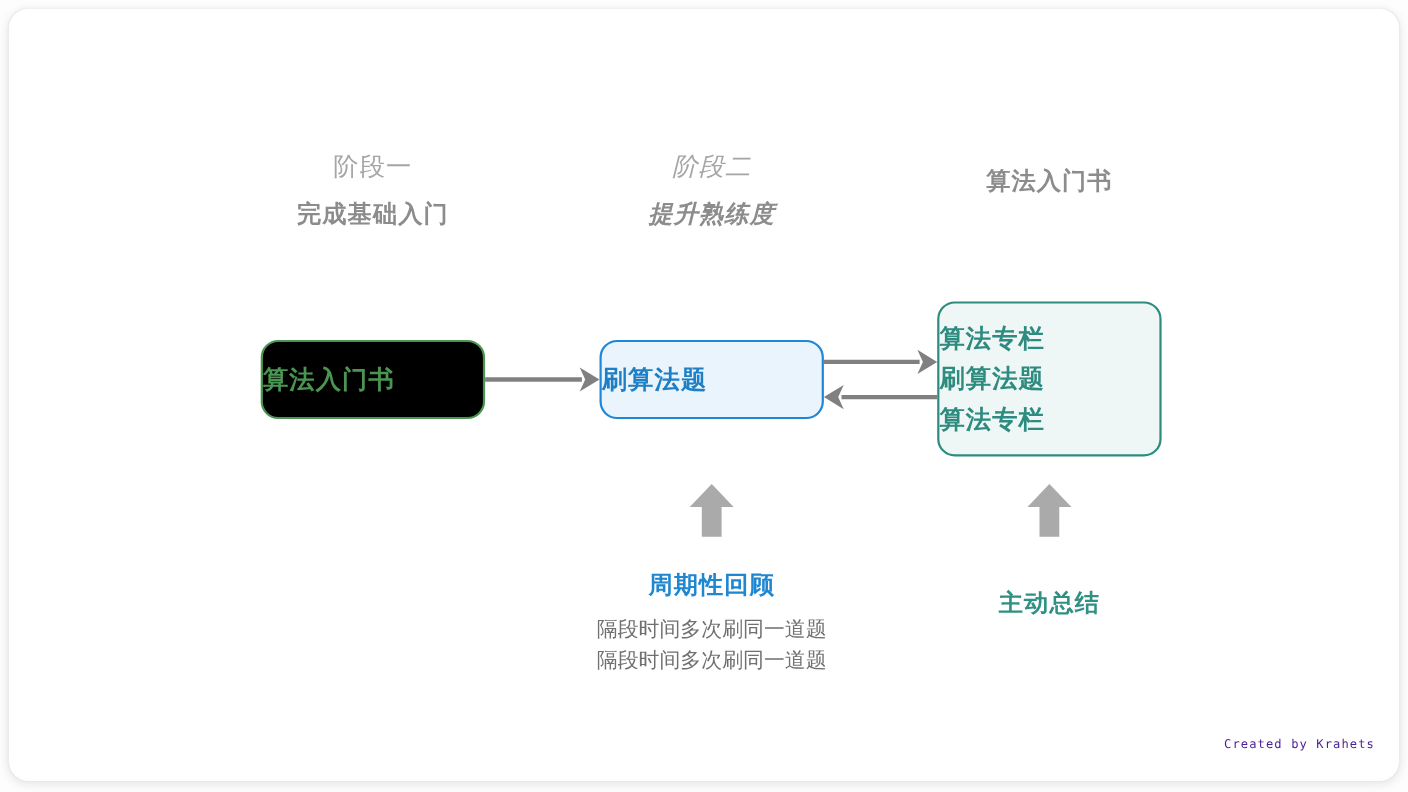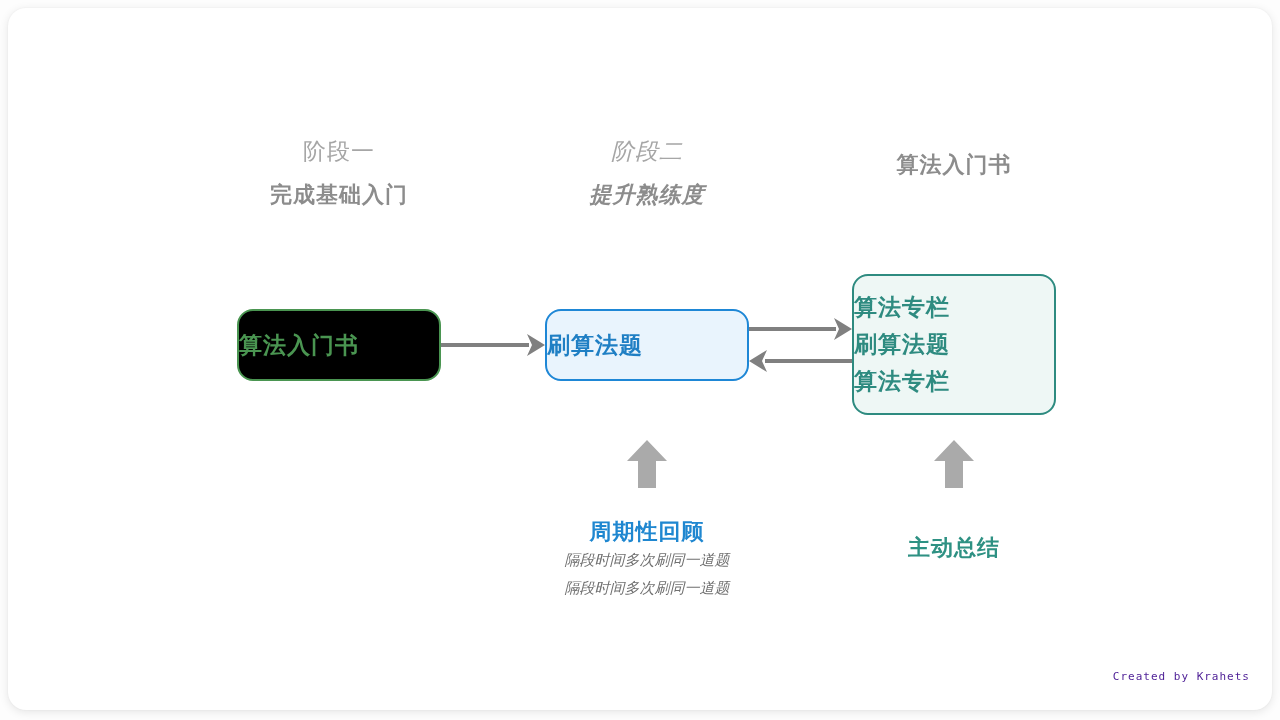--- a/index.html
+++ b/index.html
@@ -112,26 +112,25 @@
   .caption-title {
     font-size: 22px;
     font-weight: bold;
     letter-spacing: 1px;
     line-height: 28px;
     white-space: nowrap;
   }
   .caption-title.blue { color: #1f87d0; }
   .caption-title.teal { color: #2e9183; }
   .caption-body {
-    margin-top: 0;
-    font-size: 15px;
+    margin-top: 13px;
+    font-size: 19px;
     color: #707070;
     line-height: 28px;
     white-space: nowrap;
-    font-style: italic;
   }
   #caption-review { left: 489px; top: 510px; }
   #caption-summary { left: 796px; top: 526px; }
 
   
   #credit {
     position: absolute;
     right: 22px;
     bottom: 27px;
     font-family: "DejaVu Sans Mono", "Liberation Mono", monospace;

